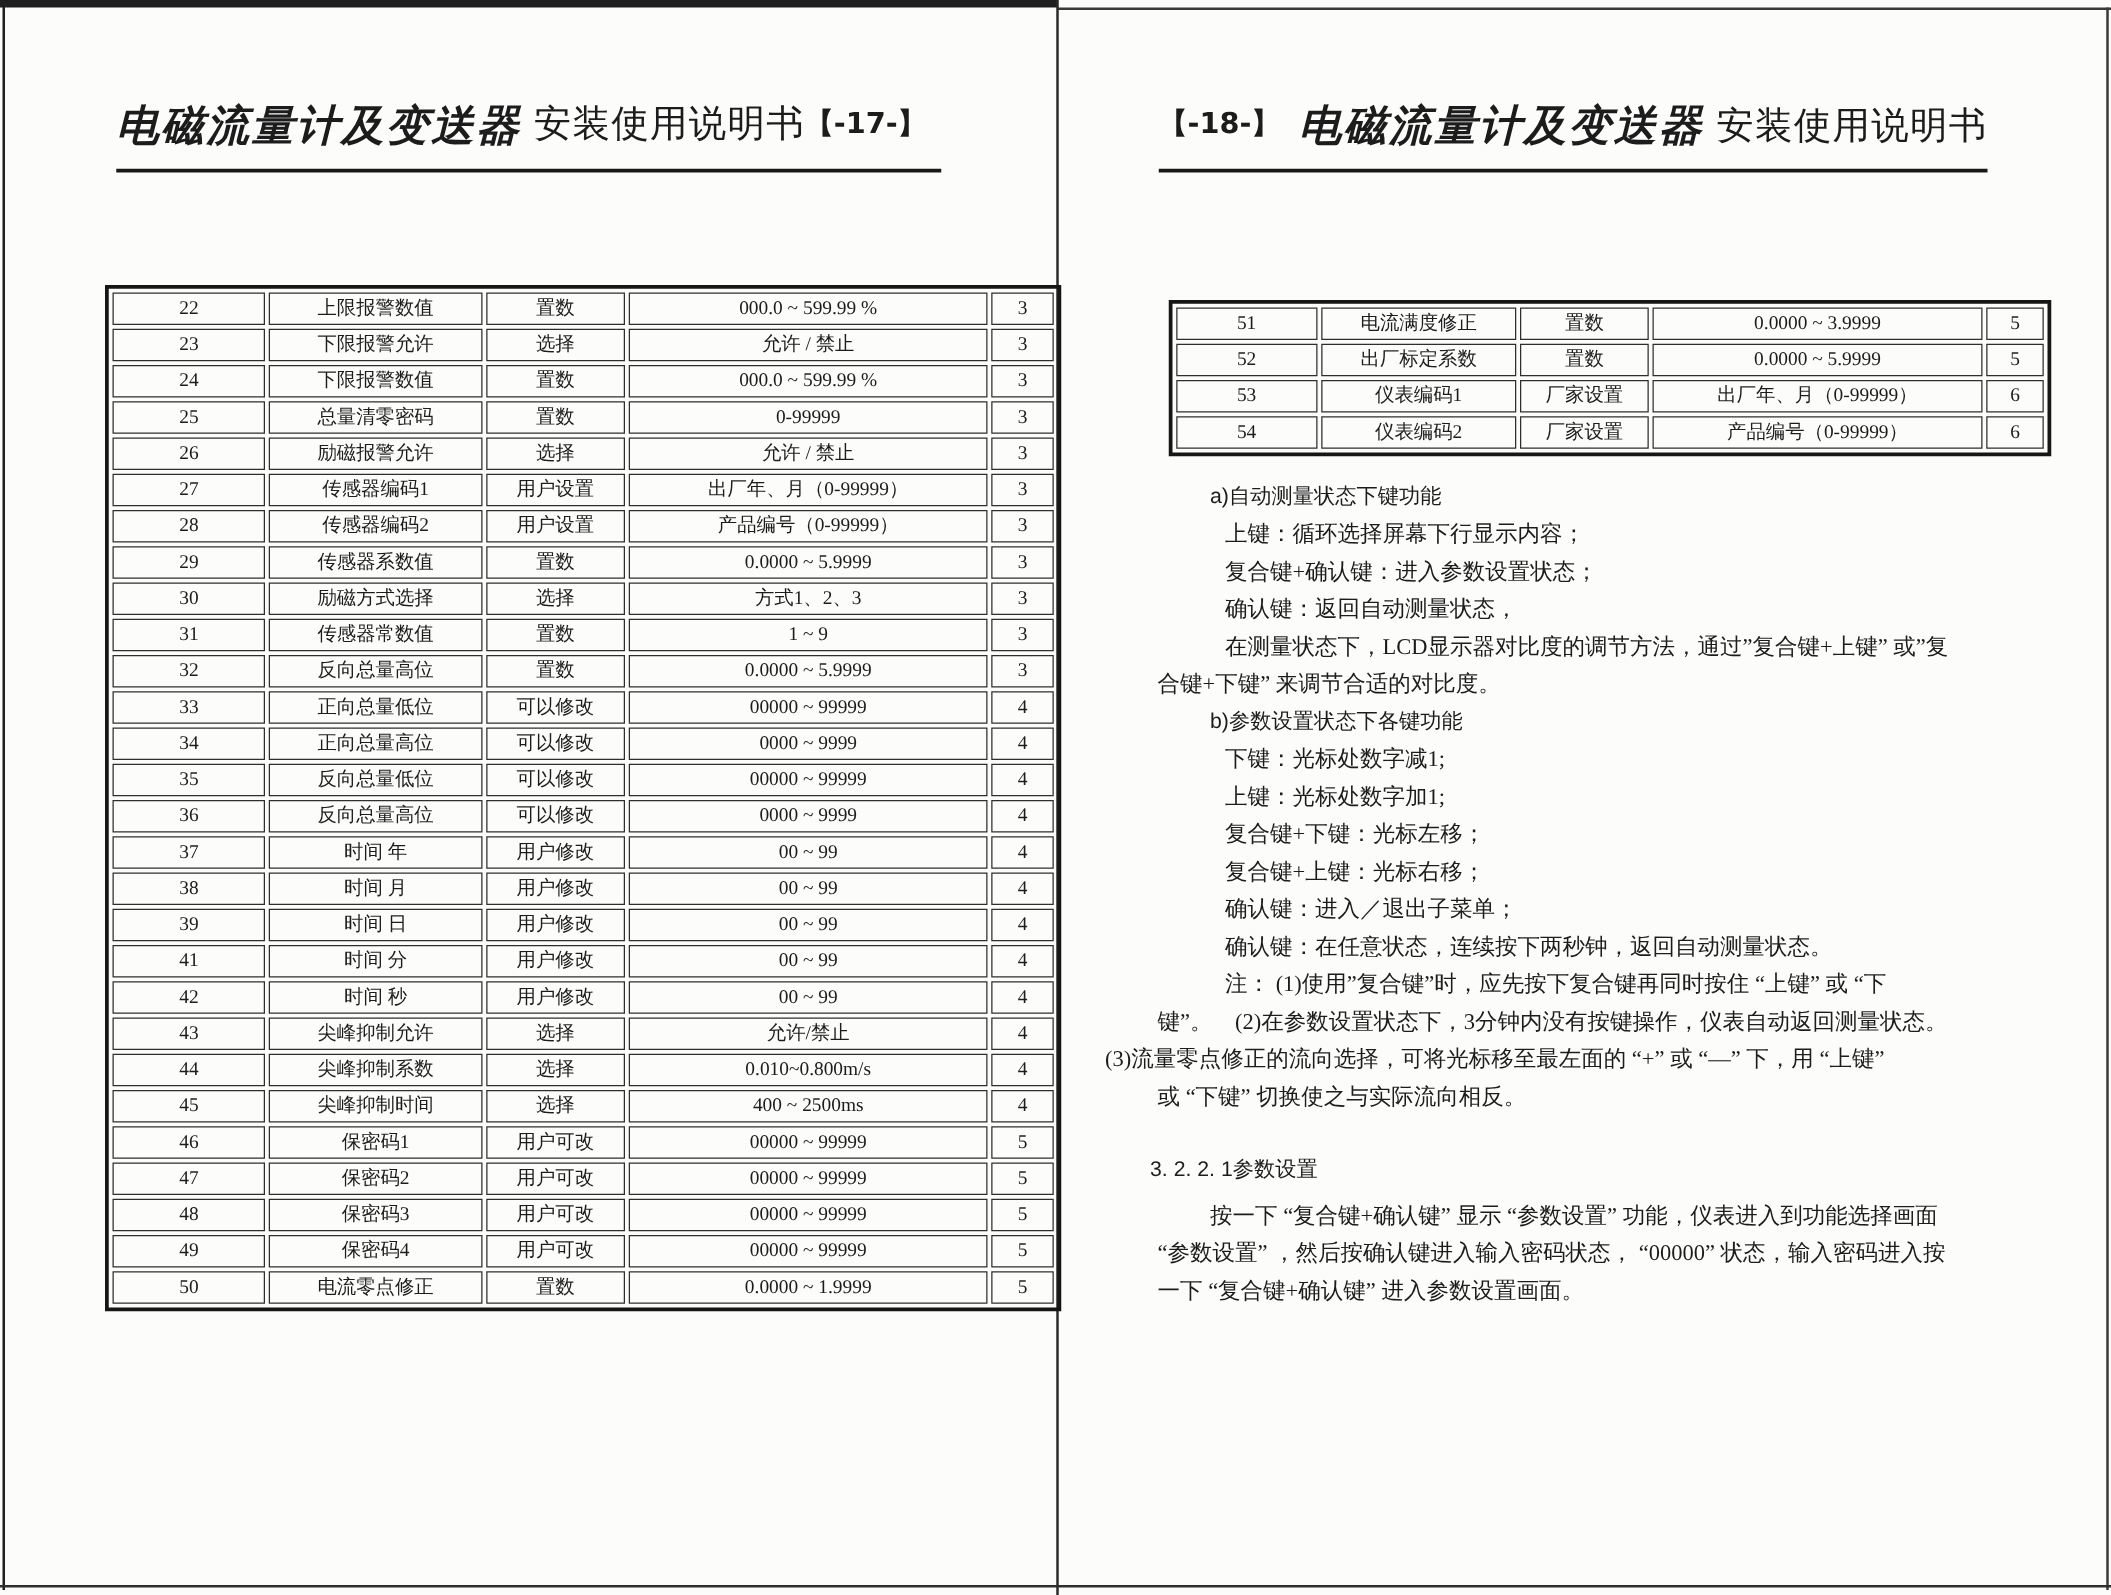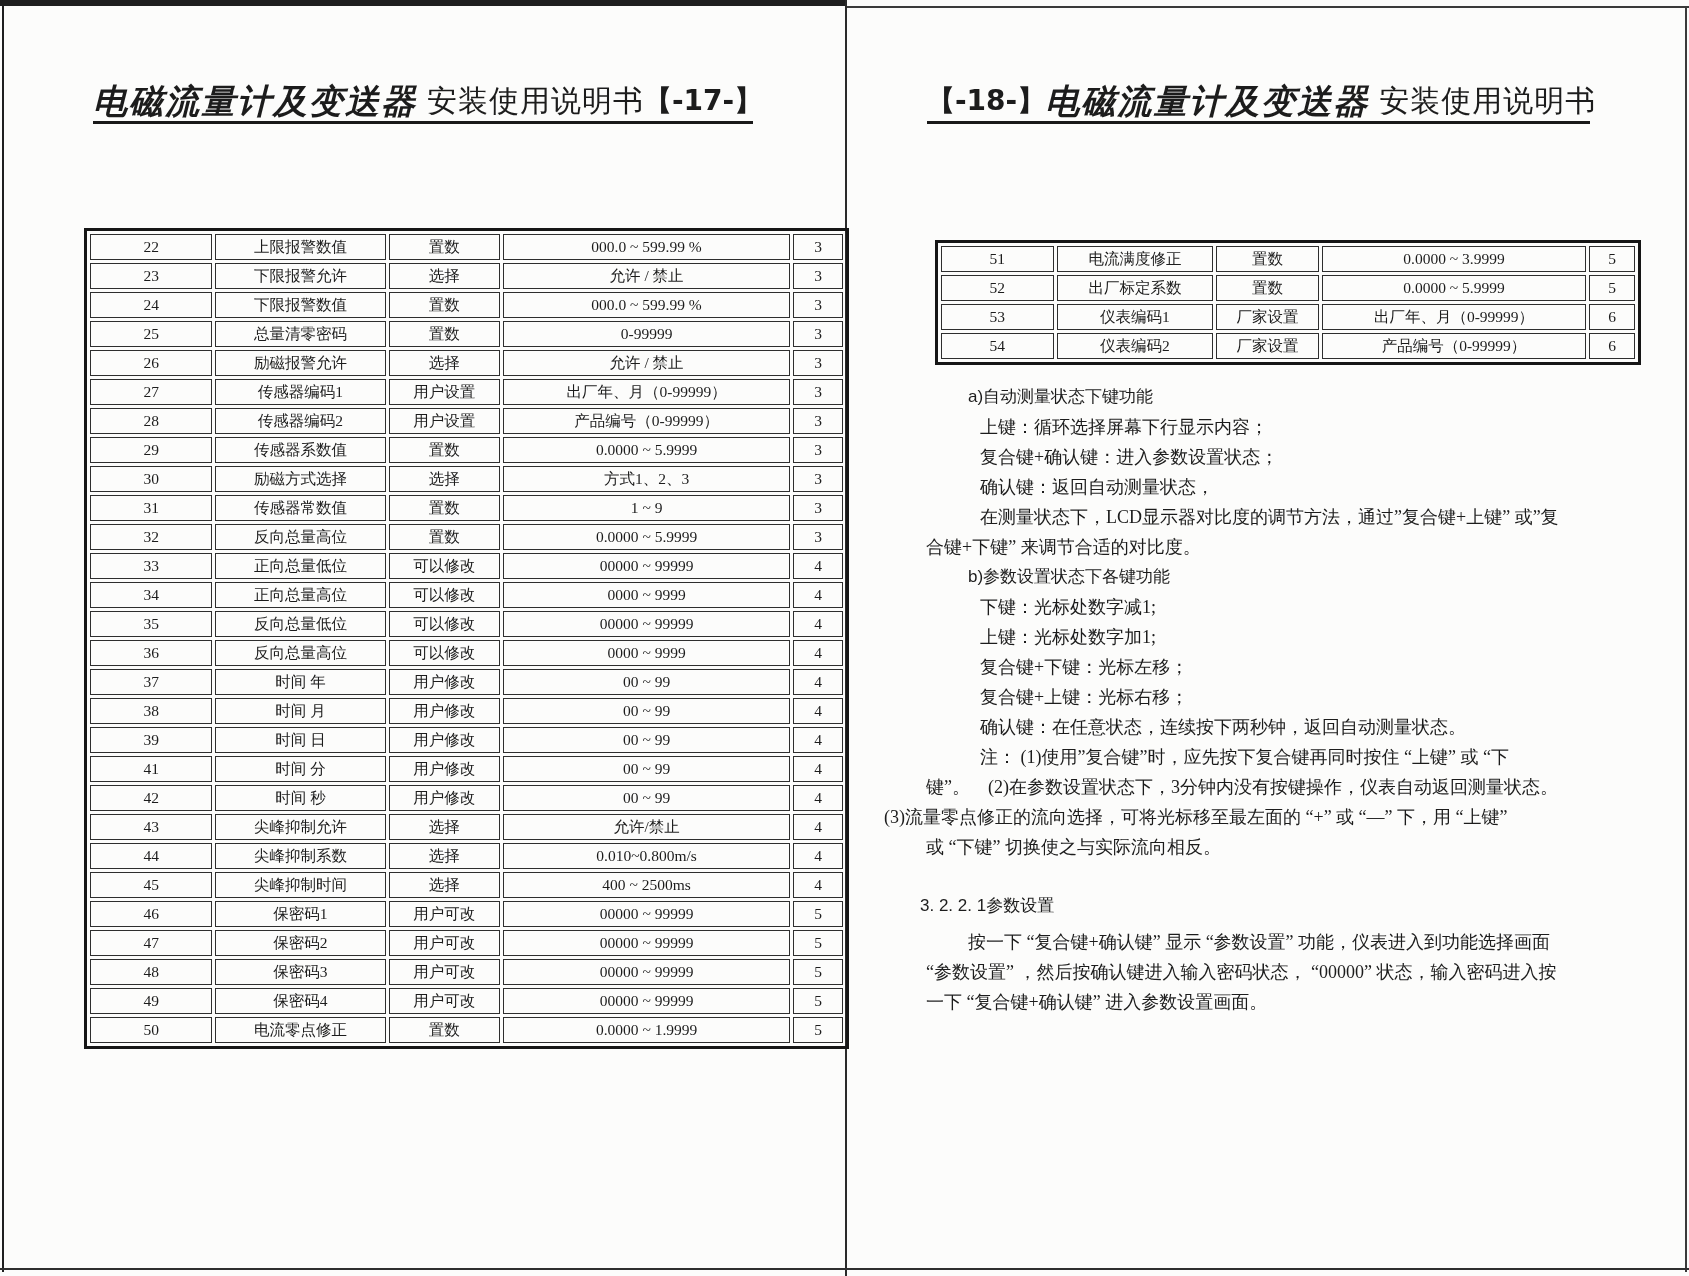--- a/index.html
+++ b/index.html
@@ -15,38 +15,38 @@
   .frame { position:absolute; background:#1f1f1f; }
   .frame-top-left   { left:0; top:0; width:846px; height:6px; }
   .frame-top-right  { left:846px; top:6px; width:843px; height:2px; background:#3a3a3a; }
   .frame-left       { left:2px; top:0; width:2px; height:1272px; }
   .frame-mid        { left:845px; top:0; width:2px; height:1276px; background:#2a2a2a; }
   .frame-right      { left:1685px; top:6px; width:2px; height:1266px; background:#3a3a3a; }
   .frame-bottom     { left:0; top:1268px; width:1689px; height:2px; background:#2f2f2f; }
 
   
   .pg-header {
-    position:absolute; display:flex; align-items:flex-end;
-    border-bottom:3px solid #191919; padding-bottom:3px;
+    position:absolute; display:flex; align-items:center;
+    border-bottom:3px solid #191919; padding-bottom:17px;
   }
   .hdr-left  { left:93px;  top:84px; width:660px; }
   .hdr-right { left:927px; top:84px; width:663px; }
   .title-main {
     font-family:"Liberation Sans","DejaVu Sans",sans-serif;
     font-style:italic; font-weight:bold;
     font-size:34px; letter-spacing:2px; line-height:1; white-space:nowrap;
   }
   .title-sub {
     font-family:"Liberation Sans","DejaVu Sans",sans-serif;
     font-size:30px; letter-spacing:1px; line-height:1;
     margin-left:10px; padding-bottom:2px; white-space:nowrap;
   }
   .pg-marker {
     font-family:"DejaVu Sans","Liberation Sans",sans-serif;
-    font-weight:bold; font-size:28px; line-height:1;
+    font-weight:bold; font-size:23px; line-height:1;
     padding-bottom:3px; white-space:nowrap;
   }
   .hdr-left .pg-marker { margin-left:auto; margin-right:58px; }
   .hdr-right .pg-marker { margin-right:auto; }
   .hdr-right .title-group { display:flex; align-items:flex-end; }
 
   
   table.ptable {
     position:absolute;
     border-collapse:separate; border-spacing:3px;
@@ -362,20 +362,21 @@
       <div class="bodyline k">上键：循环选择屏幕下行显示内容；</div>
       <div class="bodyline k">复合键+确认键：进入参数设置状态；</div>
       <div class="bodyline k">确认键：返回自动测量状态，</div>
       <div class="bodyline k">在测量状态下，LCD显示器对比度的调节方法，通过”复合键+上键” 或”复</div>
       <div class="bodyline f">合键+下键” 来调节合适的对比度。</div>
       <div class="bodyline h">b)参数设置状态下各键功能</div>
       <div class="bodyline k">下键：光标处数字减1;</div>
       <div class="bodyline k">上键：光标处数字加1;</div>
       <div class="bodyline k">复合键+下键：光标左移；</div>
       <div class="bodyline k">复合键+上键：光标右移；</div>
+      <div class="bodyline k">确认键：进入／退出子菜单；</div>
       <div class="bodyline k">确认键：在任意状态，连续按下两秒钟，返回自动测量状态。</div>
       <div class="bodyline k">注： (1)使用”复合键”时，应先按下复合键再同时按住 “上键” 或 “下</div>
       <div class="bodyline f">键”。　(2)在参数设置状态下，3分钟内没有按键操作，仪表自动返回测量状态。</div>
       <div class="bodyline f0">(3)流量零点修正的流向选择，可将光标移至最左面的 “+” 或 “—” 下，用 “上键”</div>
       <div class="bodyline f">或 “下键” 切换使之与实际流向相反。</div>
       <div class="bodyline h2">3. 2. 2. 1参数设置</div>
       <div class="bodyline p">按一下 “复合键+确认键” 显示 “参数设置” 功能，仪表进入到功能选择画面</div>
       <div class="bodyline f">“参数设置” ，然后按确认键进入输入密码状态， “00000” 状态，输入密码进入按</div>
       <div class="bodyline f">一下 “复合键+确认键” 进入参数设置画面。</div>
     </div>

